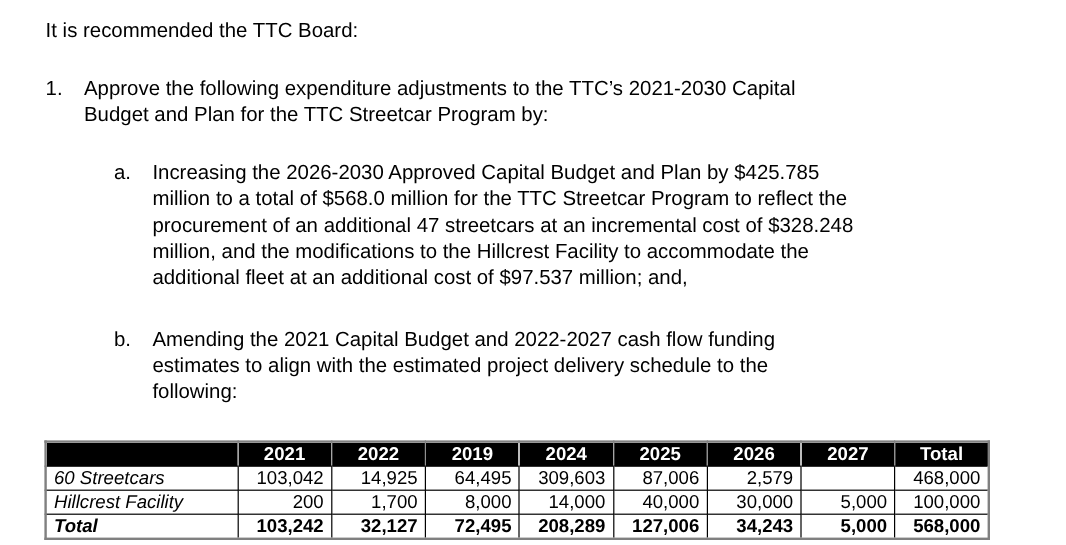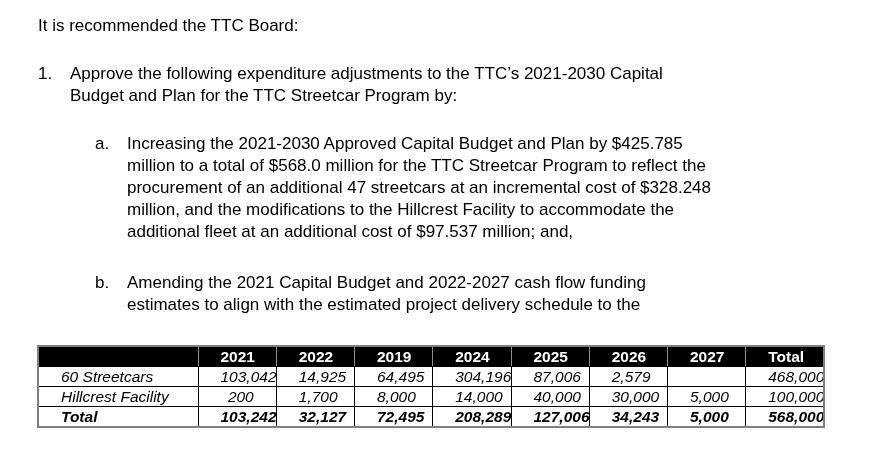--- a/index.html
+++ b/index.html
@@ -52,73 +52,74 @@
     table-layout: fixed;
     width: 788px;
     margin: 27px 0 0 -1px;
     font-size: 15.5px;
     line-height: 18px;
   }
   table.budget col.label-col { width: 160px; }
   table.budget th,
   table.budget td {
     height: 19px;
-    padding: 0 22px;
+    padding: 0 6px;
     overflow: hidden;
     box-sizing: content-box;
   }
   table.budget {
     border: 2px solid #808080;
   }
   table.budget thead th {
     background: #000000;
     color: #ffffff;
     font-weight: bold;
     text-align: center;
     border: 1px solid #909090;
     border-bottom-color: #000000;
   }
   table.budget tbody td {
     border: 1px solid #000000;
   }
   table.budget td.label-cell { text-align: left; font-style: italic; }
-  table.budget td.val-cell { text-align: right; font-style: italic; }
+  table.budget td.val-cell { text-align: right; }
   table.budget tr.total-row td { font-weight: bold; }
 </style>
 </head>
 <body>
 
 <div class="doc">
 
   <p class="intro">It is recommended the TTC Board:</p>
 
   <div class="num-item">
     <span class="marker">1.</span>
     <div class="lines">
         <div>Approve the following expenditure adjustments to the TTC’s 2021-2030 Capital</div>
         <div>Budget and Plan for the TTC Streetcar Program by:</div>
       </div>
   </div>
 
   <div class="sub-item">
     <span class="marker">a.</span>
     <div class="lines">
-        <div>Increasing the 2021-2030 Approved Capital Budget and Plan by $425.785</div>
+        <div>Increasing the 2026-2030 Approved Capital Budget and Plan by $425.785</div>
         <div>million to a total of $568.0 million for the TTC Streetcar Program to reflect the</div>
         <div>procurement of an additional 47 streetcars at an incremental cost of $328.248</div>
         <div>million, and the modifications to the Hillcrest Facility to accommodate the</div>
         <div>additional fleet at an additional cost of $97.537 million; and,</div>
       </div>
   </div>
 
   <div class="sub-item">
     <span class="marker">b.</span>
     <div class="lines">
         <div>Amending the 2021 Capital Budget and 2022-2027 cash flow funding</div>
         <div>estimates to align with the estimated project delivery schedule to the</div>
+        <div>following:</div>
       </div>
   </div>
 
   <table class="budget">
     <colgroup>
       <col class="label-col">
       <col span="8">
     </colgroup>
     <thead>
       <tr>
@@ -132,21 +133,21 @@
           <th>2027</th>
           <th>Total</th>
         </tr>
     </thead>
     <tbody>
         <tr>
           <td class="label-cell">60 Streetcars</td>
           <td class="val-cell">103,042</td>
           <td class="val-cell">14,925</td>
           <td class="val-cell">64,495</td>
-          <td class="val-cell">304,196</td>
+          <td class="val-cell">309,603</td>
           <td class="val-cell">87,006</td>
           <td class="val-cell">2,579</td>
           <td class="val-cell"></td>
           <td class="val-cell">468,000</td>
         </tr>
         <tr>
           <td class="label-cell">Hillcrest Facility</td>
           <td class="val-cell">200</td>
           <td class="val-cell">1,700</td>
           <td class="val-cell">8,000</td>

